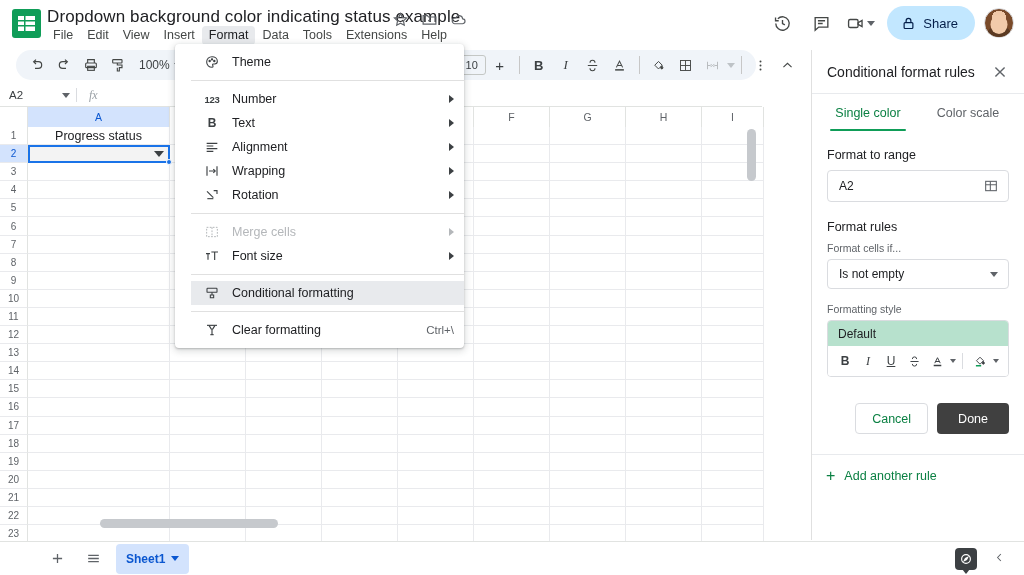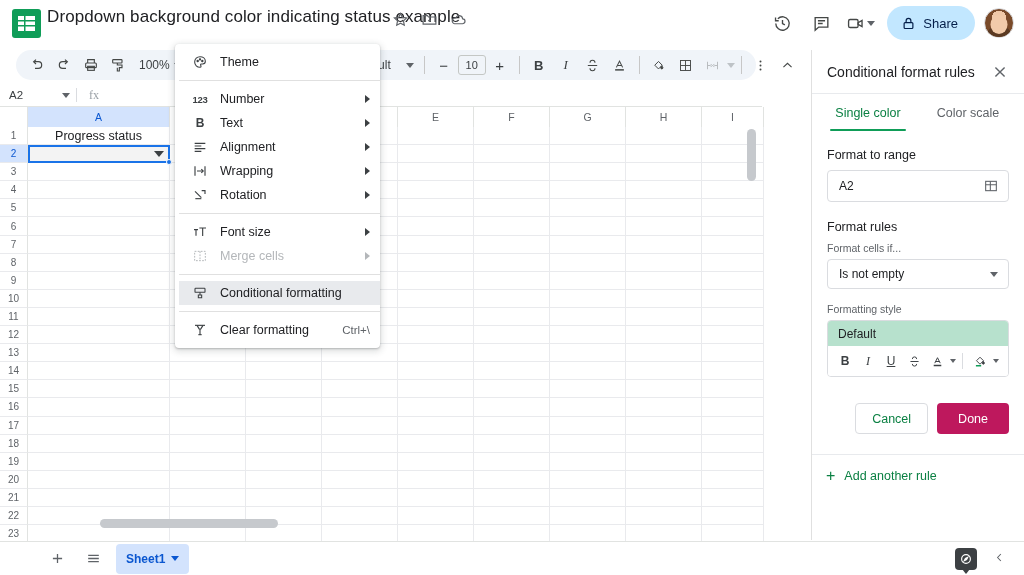--- a/index.html
+++ b/index.html
@@ -100,21 +100,21 @@
   .formulabar {
     position:absolute; left:0; top:84px; width:760px; height:22px;
     display:flex; align-items:center;
   }
   .namebox {
     width:76px; height:22px; display:flex; align-items:center;
     justify-content:space-between; padding:0 6px 0 9px; font-size:11.5px; color:#3c4043;
     cursor:pointer;
   }
   .fb-sep { width:1px; height:14px; background:#dadce0; }
-  .fx { padding:0 0 0 12px; font-size:12px; color:#9aa0a6; 
+  .fx { padding:0 0 0 12px; font-size:12px; color:#9aa0a6; font-style:italic;
         font-family:"Liberation Serif", serif; }
 
   
   .gridwrap { position:absolute; left:0; top:106px; width:762px; height:428px; background:#fff;
               border-top:1px solid #e1e3e1; }
   .colhdr { position:absolute; left:0; top:0; height:20px; width:762px; display:flex;
             background:#fff; border-bottom:1px solid #c0c0c0; }
   .corner { width:28px; height:20px; background:#fff; border-right:1px solid #e1e3e1; flex:none; }
   .colcell {
     height:20px; display:flex; align-items:center; justify-content:center;
@@ -153,24 +153,24 @@
     position:absolute; right:6px; top:22px; width:9px; height:52px;
     background:#c6c9cd; border-radius:5px; cursor:pointer; z-index:5;
   }
   .hscroll {
     position:absolute; left:100px; bottom:6px; width:178px; height:9px;
     background:#c6c9cd; border-radius:5px; cursor:pointer; z-index:5;
   }
 
   
   .menu {
-    position:absolute; left:175px; top:44px; width:205px;
+    position:absolute; left:175px; top:44px; width:289px;
     background:#fff; border-radius:4px; z-index:40;
     box-shadow:0 2px 6px 2px rgba(60,64,67,.15), 0 1px 2px rgba(60,64,67,.3);
-    padding:6px 0 6px 4px;
+    padding:6px 0 6px 16px;
   }
   .mi {
     height:24px; display:flex; align-items:center; padding:0 10px 0 12px;
     font-size:12.5px; color:#202124; cursor:pointer; position:relative;
   }
   .mi.hl { background:#e8eaed; }
   .mi.dis { color:#b4b7ba; cursor:default; }
   .mi .mi-ico {
     width:18px; height:18px; margin-right:11px; flex:none;
     display:flex; align-items:center; justify-content:center; color:#3c4043;
@@ -238,21 +238,21 @@
   .fb-caret { width:0;height:0;border-left:3.5px solid transparent;border-right:3.5px solid transparent;
               border-top:4px solid #5f6368; margin-left:1px; }
   .actions { display:flex; justify-content:flex-end; gap:9px; margin-top:26px; }
   .btn-cancel {
     height:31px; padding:0 16px; border:1px solid #dadce0; border-radius:4px;
     display:flex; align-items:center; font-size:12.5px; color:#0b8043;
     background:#fff; cursor:pointer;
   }
   .btn-done {
     height:31px; padding:0 21px; border-radius:4px; display:flex; align-items:center;
-    font-size:12.5px; color:#fff; background:#be185d; cursor:pointer;
+    font-size:12.5px; color:#fff; background:#404040; cursor:pointer;
   }
   .panel-divider { height:1px; background:#e8eaed; margin:20px 0 0; }
   .addrule {
     display:flex; align-items:center; gap:9px; padding:14px 15px 0 14px;
     font-size:12.5px; color:#0b8043; cursor:pointer;
   }
   .plus-sign { font-size:16px; line-height:12px; }
 
   
   .bottombar {
@@ -304,20 +304,31 @@
             <path d="M12 11.5v4M10 13.5h4"></path>
         </svg>
       </span>
       <span>
         <svg class="ticon" viewBox="0 0 24 24" fill="none" stroke="currentColor" stroke-width="1.7">
           <path d="M6.5 18h11a3.5 3.5 0 0 0 .3-7 5 5 0 0 0-9.6-1.3A4 4 0 0 0 6.5 18z"></path>
         </svg>
       </span>
     </div>
 
+    <div class="menubar">
+      <div class="menuitem">File</div>
+      <div class="menuitem">Edit</div>
+      <div class="menuitem">View</div>
+      <div class="menuitem">Insert</div>
+      <div class="menuitem active">Format</div>
+      <div class="menuitem">Data</div>
+      <div class="menuitem">Tools</div>
+      <div class="menuitem">Extensions</div>
+      <div class="menuitem">Help</div>
+    </div>
 
     <div class="topright">
       <div class="tr-icon">
         <svg width="19" height="19" viewBox="0 0 24 24" fill="none" stroke="currentColor" stroke-width="1.7">
           <path d="M3.5 12a8.5 8.5 0 1 0 2.6-6.1"></path>
             <path d="M3.2 4.5v4h4"></path>
             <path d="M12 7.5V12l3 1.8"></path>
         </svg>
       </div>
       <div class="tr-icon">
@@ -844,38 +855,38 @@
           <svg width="16" height="16" viewBox="0 0 24 24" fill="none" stroke="currentColor" stroke-width="1.7">
             <path d="M4.5 6.5L14 16"></path>
             <path d="M14.5 5.5h5v5"></path>
             <path d="M5 17.5h9"></path>
           </svg>
         </span>
         <span class="mi-label">Rotation</span>
         <span class="mi-arrow"></span>
       </div>
       <div class="msep"></div>
+      <div class="mi dis">
+        <span class="mi-ico">
+          <svg width="16" height="16" viewBox="0 0 24 24" fill="none" stroke="currentColor" stroke-width="1.5" stroke-dasharray="2.6 2">
+            <rect x="4" y="5" width="16" height="14"></rect>
+            <path d="M12 5v14"></path>
+          </svg>
+        </span>
+        <span class="mi-label">Merge cells</span>
+        <span class="mi-arrow"></span>
+      </div>
       <div class="mi">
         <span class="mi-ico">
           <svg width="16" height="16" viewBox="0 0 24 24" fill="none" stroke="currentColor" stroke-width="1.7">
             <path d="M3 8.5h6M6 8.5v9"></path>
             <path d="M11 6h10M16 6v12"></path>
           </svg>
         </span>
         <span class="mi-label">Font size</span>
-        <span class="mi-arrow"></span>
-      </div>
-      <div class="mi dis">
-        <span class="mi-ico">
-          <svg width="16" height="16" viewBox="0 0 24 24" fill="none" stroke="currentColor" stroke-width="1.5" stroke-dasharray="2.6 2">
-            <rect x="4" y="5" width="16" height="14"></rect>
-            <path d="M12 5v14"></path>
-          </svg>
-        </span>
-        <span class="mi-label">Merge cells</span>
         <span class="mi-arrow"></span>
       </div>
       <div class="msep"></div>
       <div class="mi hl">
         <span class="mi-ico">
           <svg width="16" height="16" viewBox="0 0 24 24" fill="none" stroke="currentColor" stroke-width="1.6">
             <rect x="4.5" y="5" width="15" height="6" rx="1"></rect>
             <path d="M12 11v4"></path>
             <path d="M9.5 15h5v4h-5z"></path>
           </svg>

